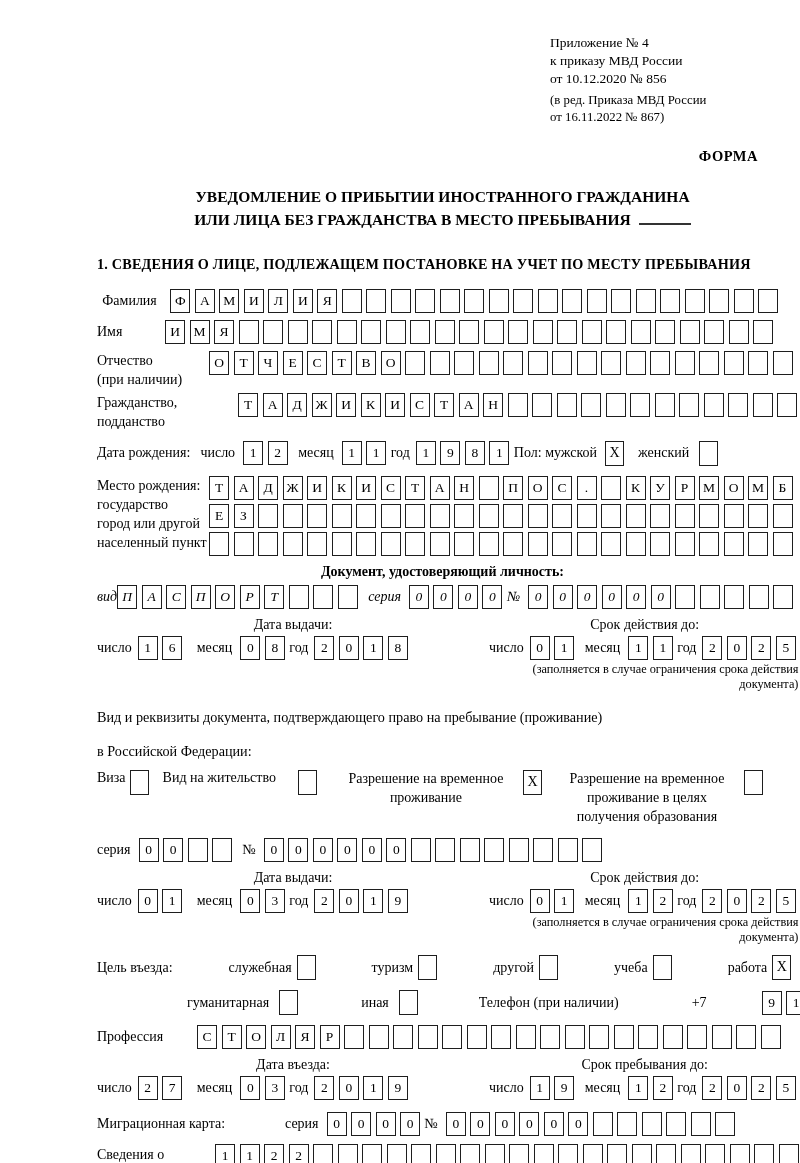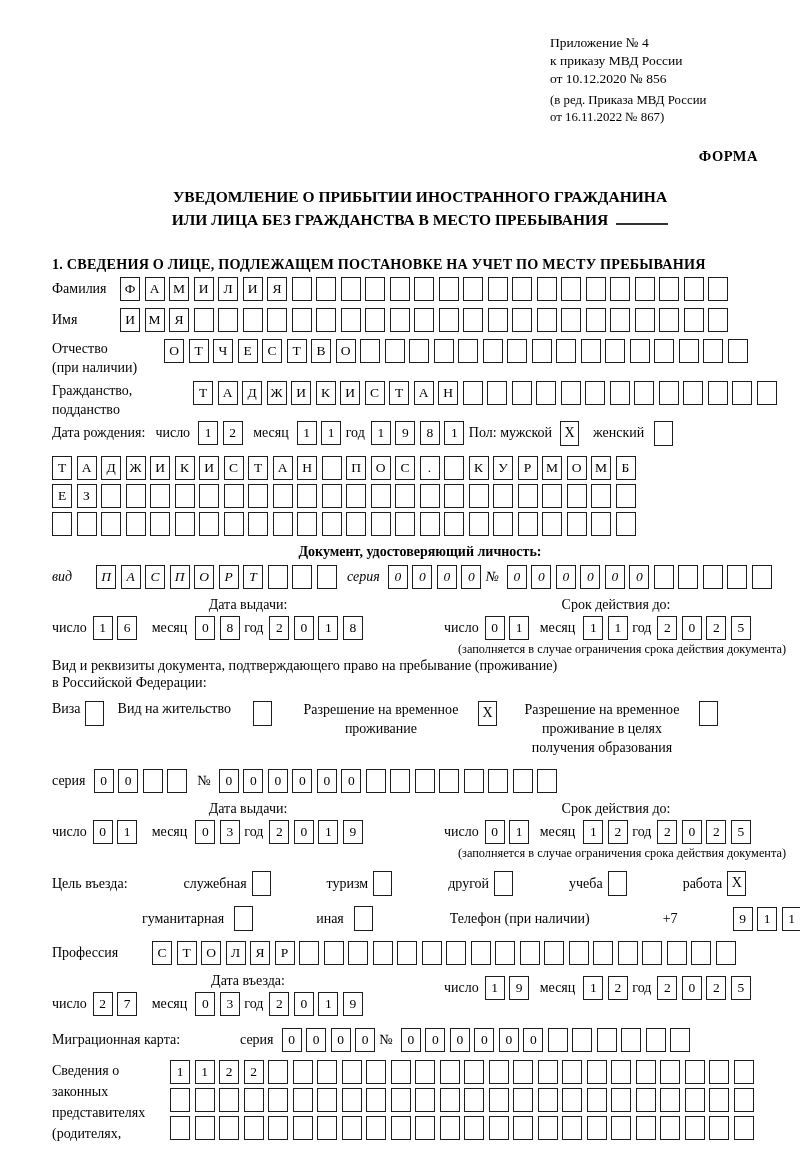--- a/index.html
+++ b/index.html
@@ -3,21 +3,21 @@
 <meta charset="utf-8">
 <style>
   * { box-sizing: border-box; }
   html, body { margin: 0; padding: 0; }
   body {
     width: 800px; height: 1163px;
     background: #ffffff; color: #000;
     font-family: "Liberation Serif", "DejaVu Serif", serif;
     font-size: 14px;
   }
-  .page { width: 800px; height: 1163px; padding: 34px 12px 0 52px; overflow: hidden; }
+  .page { width: 800px; height: 1163px; padding: 34px 12px 0 97px; overflow: hidden; }
 
   
   .hdr { width: 212px; margin-left: auto; margin-right: 26px; line-height: 1.32; font-size: 13.5px; }
   .hdr .sub { font-size: 12.8px; margin-top: 5px; }
   .forma { text-align: right; margin-right: 30px; margin-top: 22px; font-weight: bold; font-size: 14.5px; letter-spacing: .5px; }
 
   
   .title { text-align: center; font-weight: bold; font-size: 15.5px; line-height: 1.5; margin-top: 20px; }
   .blank-line { display: inline-block; width: 52px; border-bottom: 2px solid #333; height: 14px; margin-left: 8px; }
   .sec-head { font-weight: bold; font-size: 14.2px; margin-top: 24px; letter-spacing: .2px; }
@@ -49,21 +49,21 @@
   .center-bold { text-align: center; font-weight: bold; font-size: 14px; margin-top: 8px; }
 
   
   .datepair { display: flex; margin-top: 8px; }
   .dp-left { width: 392px; flex: none; }
   .dp-right { flex: 1; }
   .dp-head { text-align: center; font-size: 14px; }
   .dp-row { display: flex; align-items: center; white-space: nowrap; margin-top: 3px; }
   .note { font-size: 12.3px; text-align: right; margin-top: 2px; margin-right: 2px; }
 
-  .plain { margin-top: 0; font-size: 14.2px; }
+  .plain { margin-top: 17px; font-size: 14.2px; }
 
   
   .opts { display: flex; align-items: flex-start; margin-top: 10px; }
   .opt { display: flex; align-items: flex-start; }
   .opt .olbl { font-size: 14px; }
   .opt .wrap { width: 178px; text-align: center; white-space: normal; line-height: 1.35; }
   .opt .cb { margin-left: 8px; margin-top: 0; }
 
   .purp { display: flex; align-items: center; white-space: nowrap; margin-top: 10px; gap: 47px; }
   .purp .p-item { display: flex; align-items: center; margin-left: 9px; }
@@ -85,21 +85,21 @@
   </div>
   <div class="forma">ФОРМА</div>
 
   <div class="title">
     <div>УВЕДОМЛЕНИЕ О ПРИБЫТИИ ИНОСТРАННОГО ГРАЖДАНИНА</div>
     <div><span>ИЛИ ЛИЦА БЕЗ ГРАЖДАНСТВА В МЕСТО ПРЕБЫВАНИЯ</span><span class="blank-line"></span></div>
   </div>
 
   <div class="sec-head">1. СВЕДЕНИЯ О ЛИЦЕ, ПОДЛЕЖАЩЕМ ПОСТАНОВКЕ НА УЧЕТ ПО МЕСТУ ПРЕБЫВАНИЯ</div>
 
-  <div class="row" style="margin-top:4px;">
+  <div class="row" style="margin-top:16px;justify-content:center;">
     <span class="lbl" style="width:68px;">Фамилия</span>
     <span class="cells"><span class="cell">Ф</span><span class="cell">А</span><span class="cell">М</span><span class="cell">И</span><span class="cell">Л</span><span class="cell">И</span><span class="cell">Я</span><span class="cell"></span><span class="cell"></span><span class="cell"></span><span class="cell"></span><span class="cell"></span><span class="cell"></span><span class="cell"></span><span class="cell"></span><span class="cell"></span><span class="cell"></span><span class="cell"></span><span class="cell"></span><span class="cell"></span><span class="cell"></span><span class="cell"></span><span class="cell"></span><span class="cell"></span><span class="cell"></span></span>
   </div>
 
   <div class="row">
     <span class="lbl" style="width:68px;">Имя</span>
     <span class="cells"><span class="cell">И</span><span class="cell">М</span><span class="cell">Я</span><span class="cell"></span><span class="cell"></span><span class="cell"></span><span class="cell"></span><span class="cell"></span><span class="cell"></span><span class="cell"></span><span class="cell"></span><span class="cell"></span><span class="cell"></span><span class="cell"></span><span class="cell"></span><span class="cell"></span><span class="cell"></span><span class="cell"></span><span class="cell"></span><span class="cell"></span><span class="cell"></span><span class="cell"></span><span class="cell"></span><span class="cell"></span><span class="cell"></span></span>
   </div>
 
   <div class="row-top">
@@ -111,35 +111,41 @@
   </div>
 
   <div class="row-top" style="margin-top:4px;gap:29px;">
     <span class="lblcol" style="width:112px;">
       <div>Гражданство,</div>
       <div>подданство</div>
     </span>
     <span class="cells"><span class="cell">Т</span><span class="cell">А</span><span class="cell">Д</span><span class="cell">Ж</span><span class="cell">И</span><span class="cell">К</span><span class="cell">И</span><span class="cell">С</span><span class="cell">Т</span><span class="cell">А</span><span class="cell">Н</span><span class="cell"></span><span class="cell"></span><span class="cell"></span><span class="cell"></span><span class="cell"></span><span class="cell"></span><span class="cell"></span><span class="cell"></span><span class="cell"></span><span class="cell"></span><span class="cell"></span><span class="cell"></span><span class="cell"></span></span>
   </div>
 
-  <div class="row" style="margin-top:2px;">
+  <div class="row" style="margin-top:10px;">
     <span class="lbl">Дата рождения:</span>
     <span class="lbl ml10 mr8">число</span>
     <span class="cells"><span class="cell">1</span><span class="cell">2</span></span>
     <span class="lbl ml6 mr8">месяц</span>
     <span class="cells"><span class="cell">1</span><span class="cell">1</span></span>
     <span class="lbl mr6">год</span>
     <span class="cells"><span class="cell">1</span><span class="cell">9</span><span class="cell">8</span><span class="cell">1</span></span>
     <span class="lbl mr8">Пол: мужской</span>
     <span class="cb">X</span>
     <span class="lbl ml14" style="margin-right:10px;">женский</span>
     <span class="cb"></span>
   </div>
 
   <div class="row-top" style="margin-top:10px;">
+    <span class="lblcol" style="width:112px;">
+      <div>Место рождения:</div>
+      <div>государство</div>
+      <div>город или другой</div>
+      <div>населенный пункт</div>
+    </span>
     <span class="stack">
       <span class="cells"><span class="cell">Т</span><span class="cell">А</span><span class="cell">Д</span><span class="cell">Ж</span><span class="cell">И</span><span class="cell">К</span><span class="cell">И</span><span class="cell">С</span><span class="cell">Т</span><span class="cell">А</span><span class="cell">Н</span><span class="cell"></span><span class="cell">П</span><span class="cell">О</span><span class="cell">С</span><span class="cell">.</span><span class="cell"></span><span class="cell">К</span><span class="cell">У</span><span class="cell">Р</span><span class="cell">М</span><span class="cell">О</span><span class="cell">М</span><span class="cell">Б</span></span>
       <span class="cells"><span class="cell">Е</span><span class="cell">З</span><span class="cell"></span><span class="cell"></span><span class="cell"></span><span class="cell"></span><span class="cell"></span><span class="cell"></span><span class="cell"></span><span class="cell"></span><span class="cell"></span><span class="cell"></span><span class="cell"></span><span class="cell"></span><span class="cell"></span><span class="cell"></span><span class="cell"></span><span class="cell"></span><span class="cell"></span><span class="cell"></span><span class="cell"></span><span class="cell"></span><span class="cell"></span><span class="cell"></span></span>
       <span class="cells"><span class="cell"></span><span class="cell"></span><span class="cell"></span><span class="cell"></span><span class="cell"></span><span class="cell"></span><span class="cell"></span><span class="cell"></span><span class="cell"></span><span class="cell"></span><span class="cell"></span><span class="cell"></span><span class="cell"></span><span class="cell"></span><span class="cell"></span><span class="cell"></span><span class="cell"></span><span class="cell"></span><span class="cell"></span><span class="cell"></span><span class="cell"></span><span class="cell"></span><span class="cell"></span><span class="cell"></span></span>
     </span>
   </div>
 
   <div class="center-bold">Документ, удостоверяющий личность:</div>
 
   <div class="row" style="margin-top:5px;font-style:italic;">
@@ -266,21 +272,21 @@
 
   <div class="purp" style="margin-left:90px;">
     <span class="p-item" style="margin-left:0;">
         <span>гуманитарная</span>
         <span class="cb" style="margin-left:10px;"></span>
       </span>
     <span class="p-item" style="margin-left:16px;">
         <span>иная</span>
         <span class="cb" style="margin-left:10px;"></span>
       </span>
-    <span class="lbl" style="margin-left:30px;">Телефон (при наличии)</span>
+    <span class="lbl" style="margin-left:14px;">Телефон (при наличии)</span>
     <span class="lbl" style="margin-left:26px;margin-right:8px;">+7</span>
     <span class="cells"><span class="cell">9</span><span class="cell">1</span><span class="cell">1</span><span class="cell">0</span><span class="cell">0</span><span class="cell">0</span><span class="cell">0</span><span class="cell">0</span><span class="cell">0</span><span class="cell">0</span></span>
   </div>
 
   <div class="row" style="margin-top:10px;">
     <span class="lbl" style="width:100px;">Профессия</span>
     <span class="cells"><span class="cell">С</span><span class="cell">Т</span><span class="cell">О</span><span class="cell">Л</span><span class="cell">Я</span><span class="cell">Р</span><span class="cell"></span><span class="cell"></span><span class="cell"></span><span class="cell"></span><span class="cell"></span><span class="cell"></span><span class="cell"></span><span class="cell"></span><span class="cell"></span><span class="cell"></span><span class="cell"></span><span class="cell"></span><span class="cell"></span><span class="cell"></span><span class="cell"></span><span class="cell"></span><span class="cell"></span><span class="cell"></span></span>
   </div>
 
   <div class="datepair">
@@ -289,20 +295,21 @@
       <div class="dp-row">
         <span class="lbl mr6">число</span>
         <span class="cells"><span class="cell">2</span><span class="cell">7</span></span>
         <span class="lbl ml10 mr8">месяц</span>
         <span class="cells"><span class="cell">0</span><span class="cell">3</span></span>
         <span class="lbl mr6">год</span>
         <span class="cells"><span class="cell">2</span><span class="cell">0</span><span class="cell">1</span><span class="cell">9</span></span>
       </div>
     </div>
     <div class="dp-right">
+      <div class="dp-head">Срок пребывания до:</div>
       <div class="dp-row">
         <span class="lbl mr6">число</span>
         <span class="cells"><span class="cell">1</span><span class="cell">9</span></span>
         <span class="lbl ml6 mr8">месяц</span>
         <span class="cells"><span class="cell">1</span><span class="cell">2</span></span>
         <span class="lbl mr6">год</span>
         <span class="cells"><span class="cell">2</span><span class="cell">0</span><span class="cell">2</span><span class="cell">5</span></span>
       </div>
     </div>
   </div>

